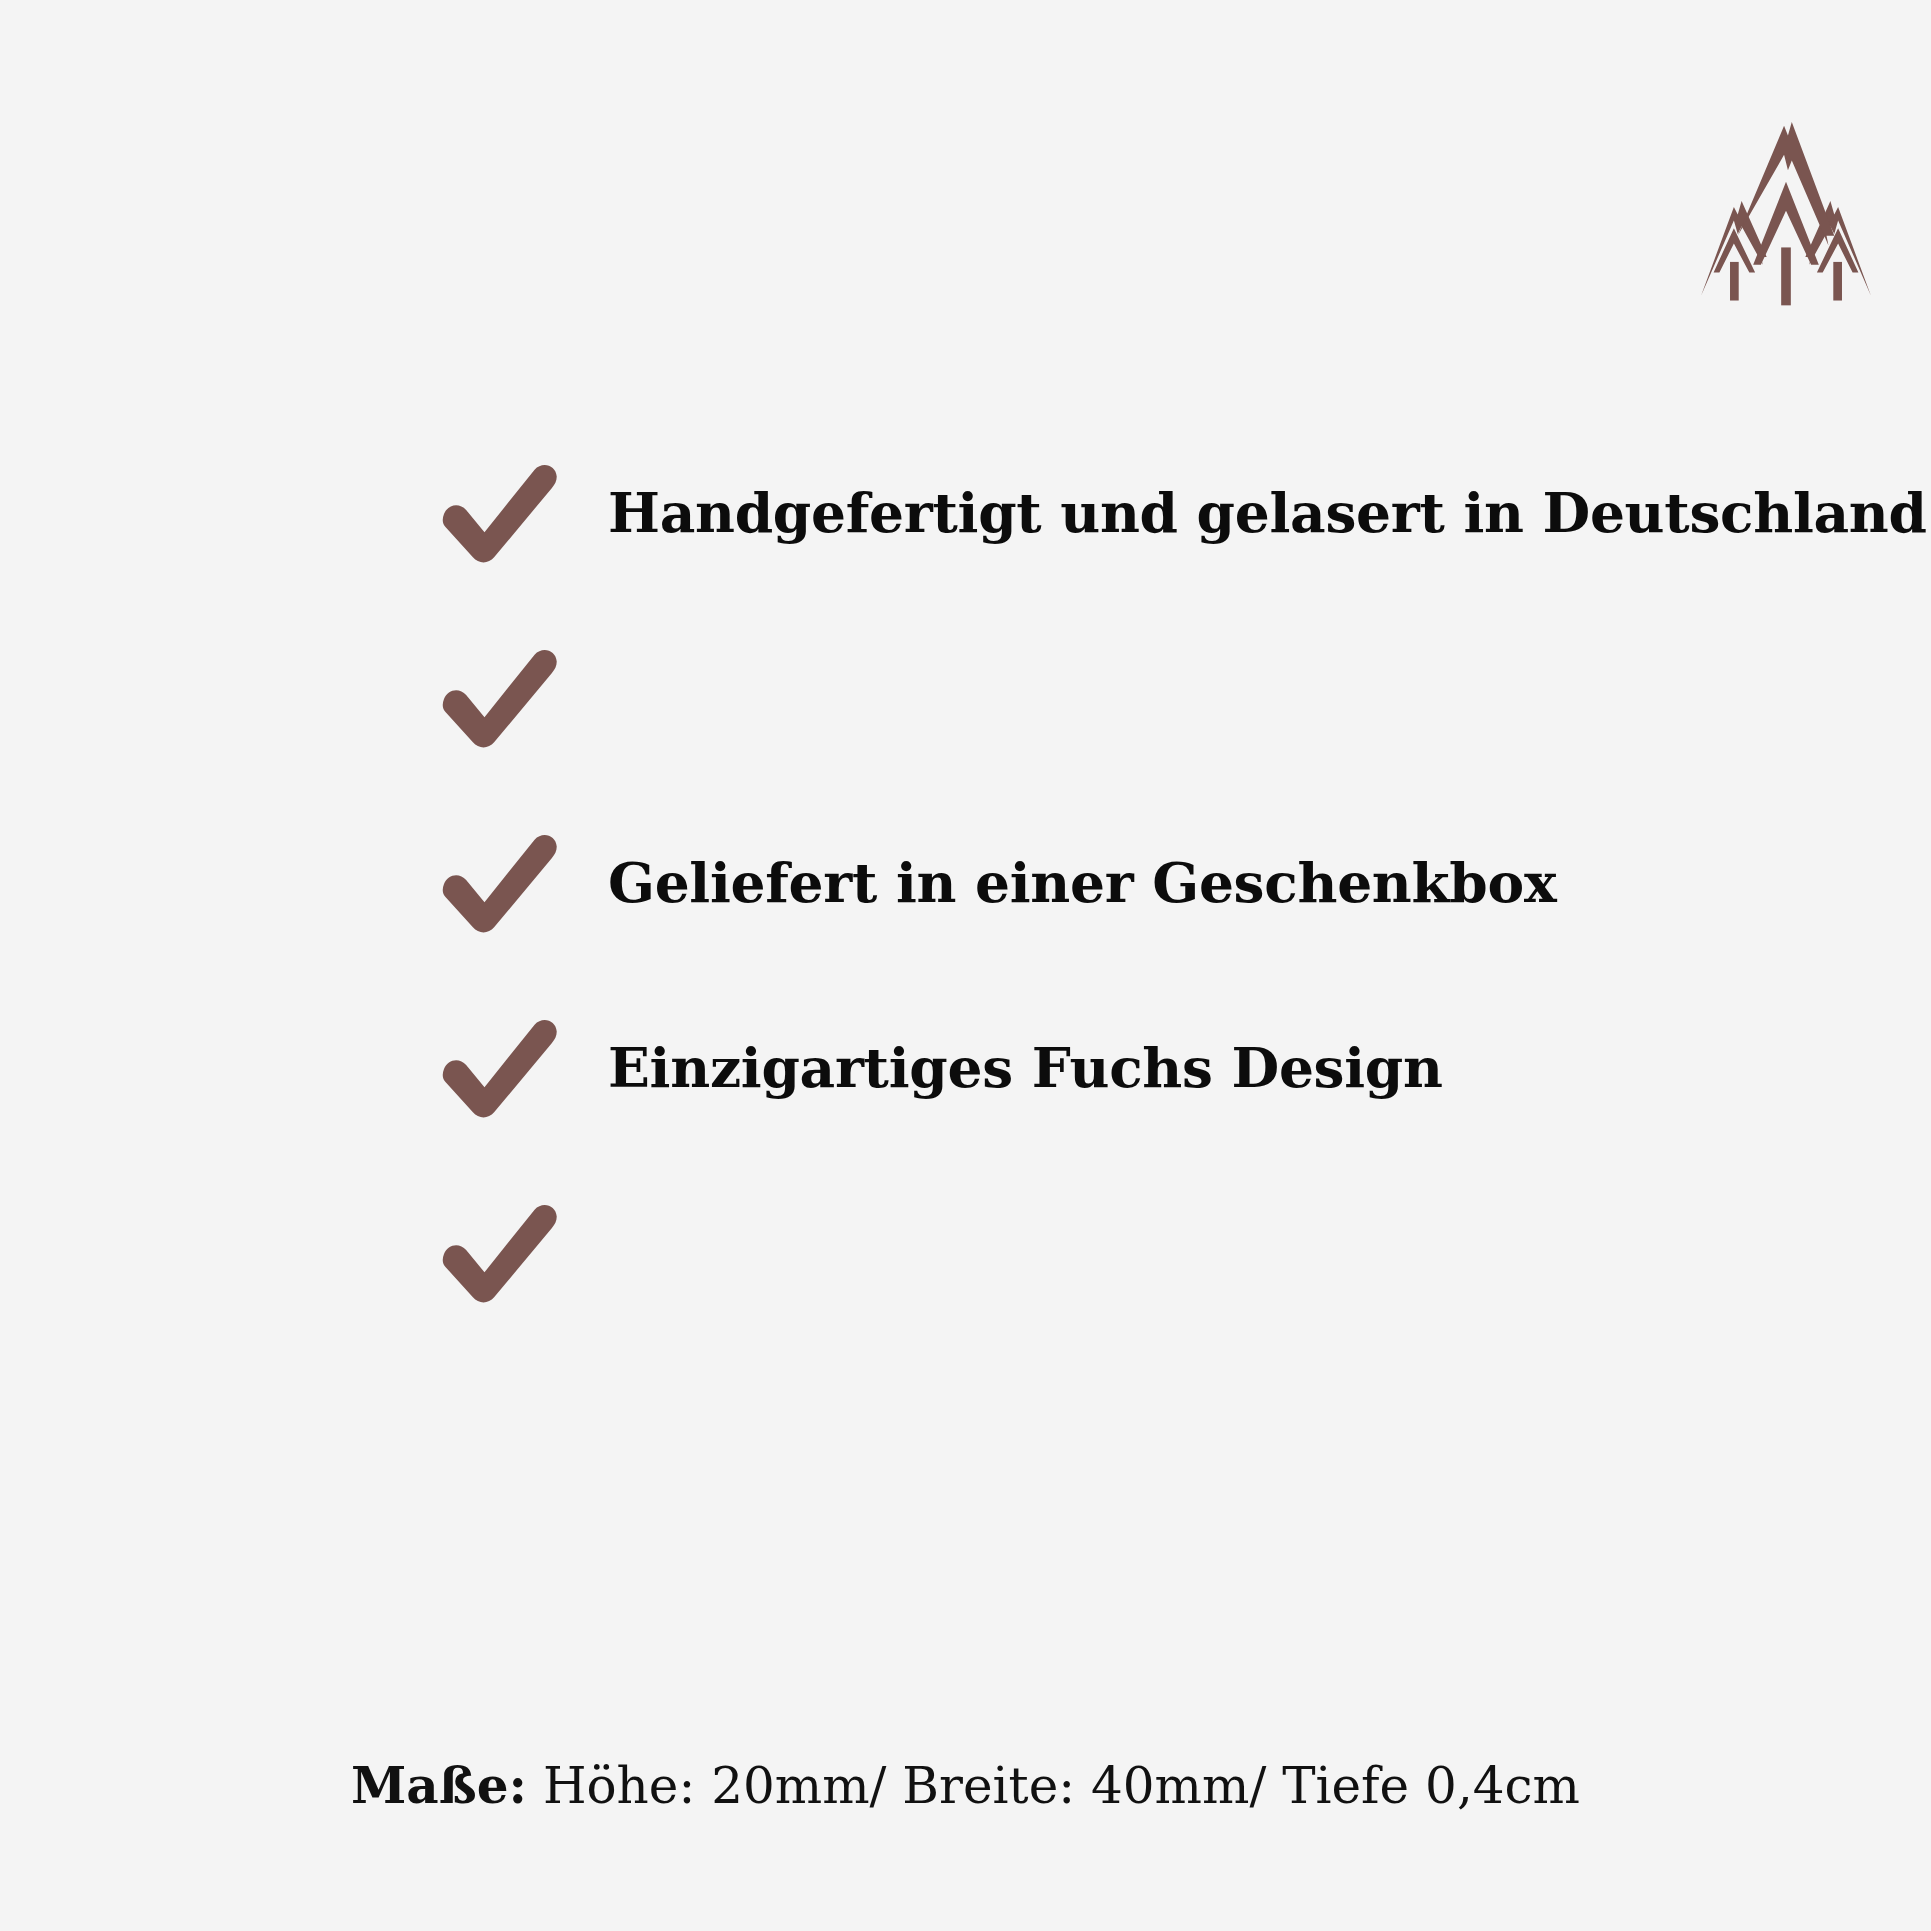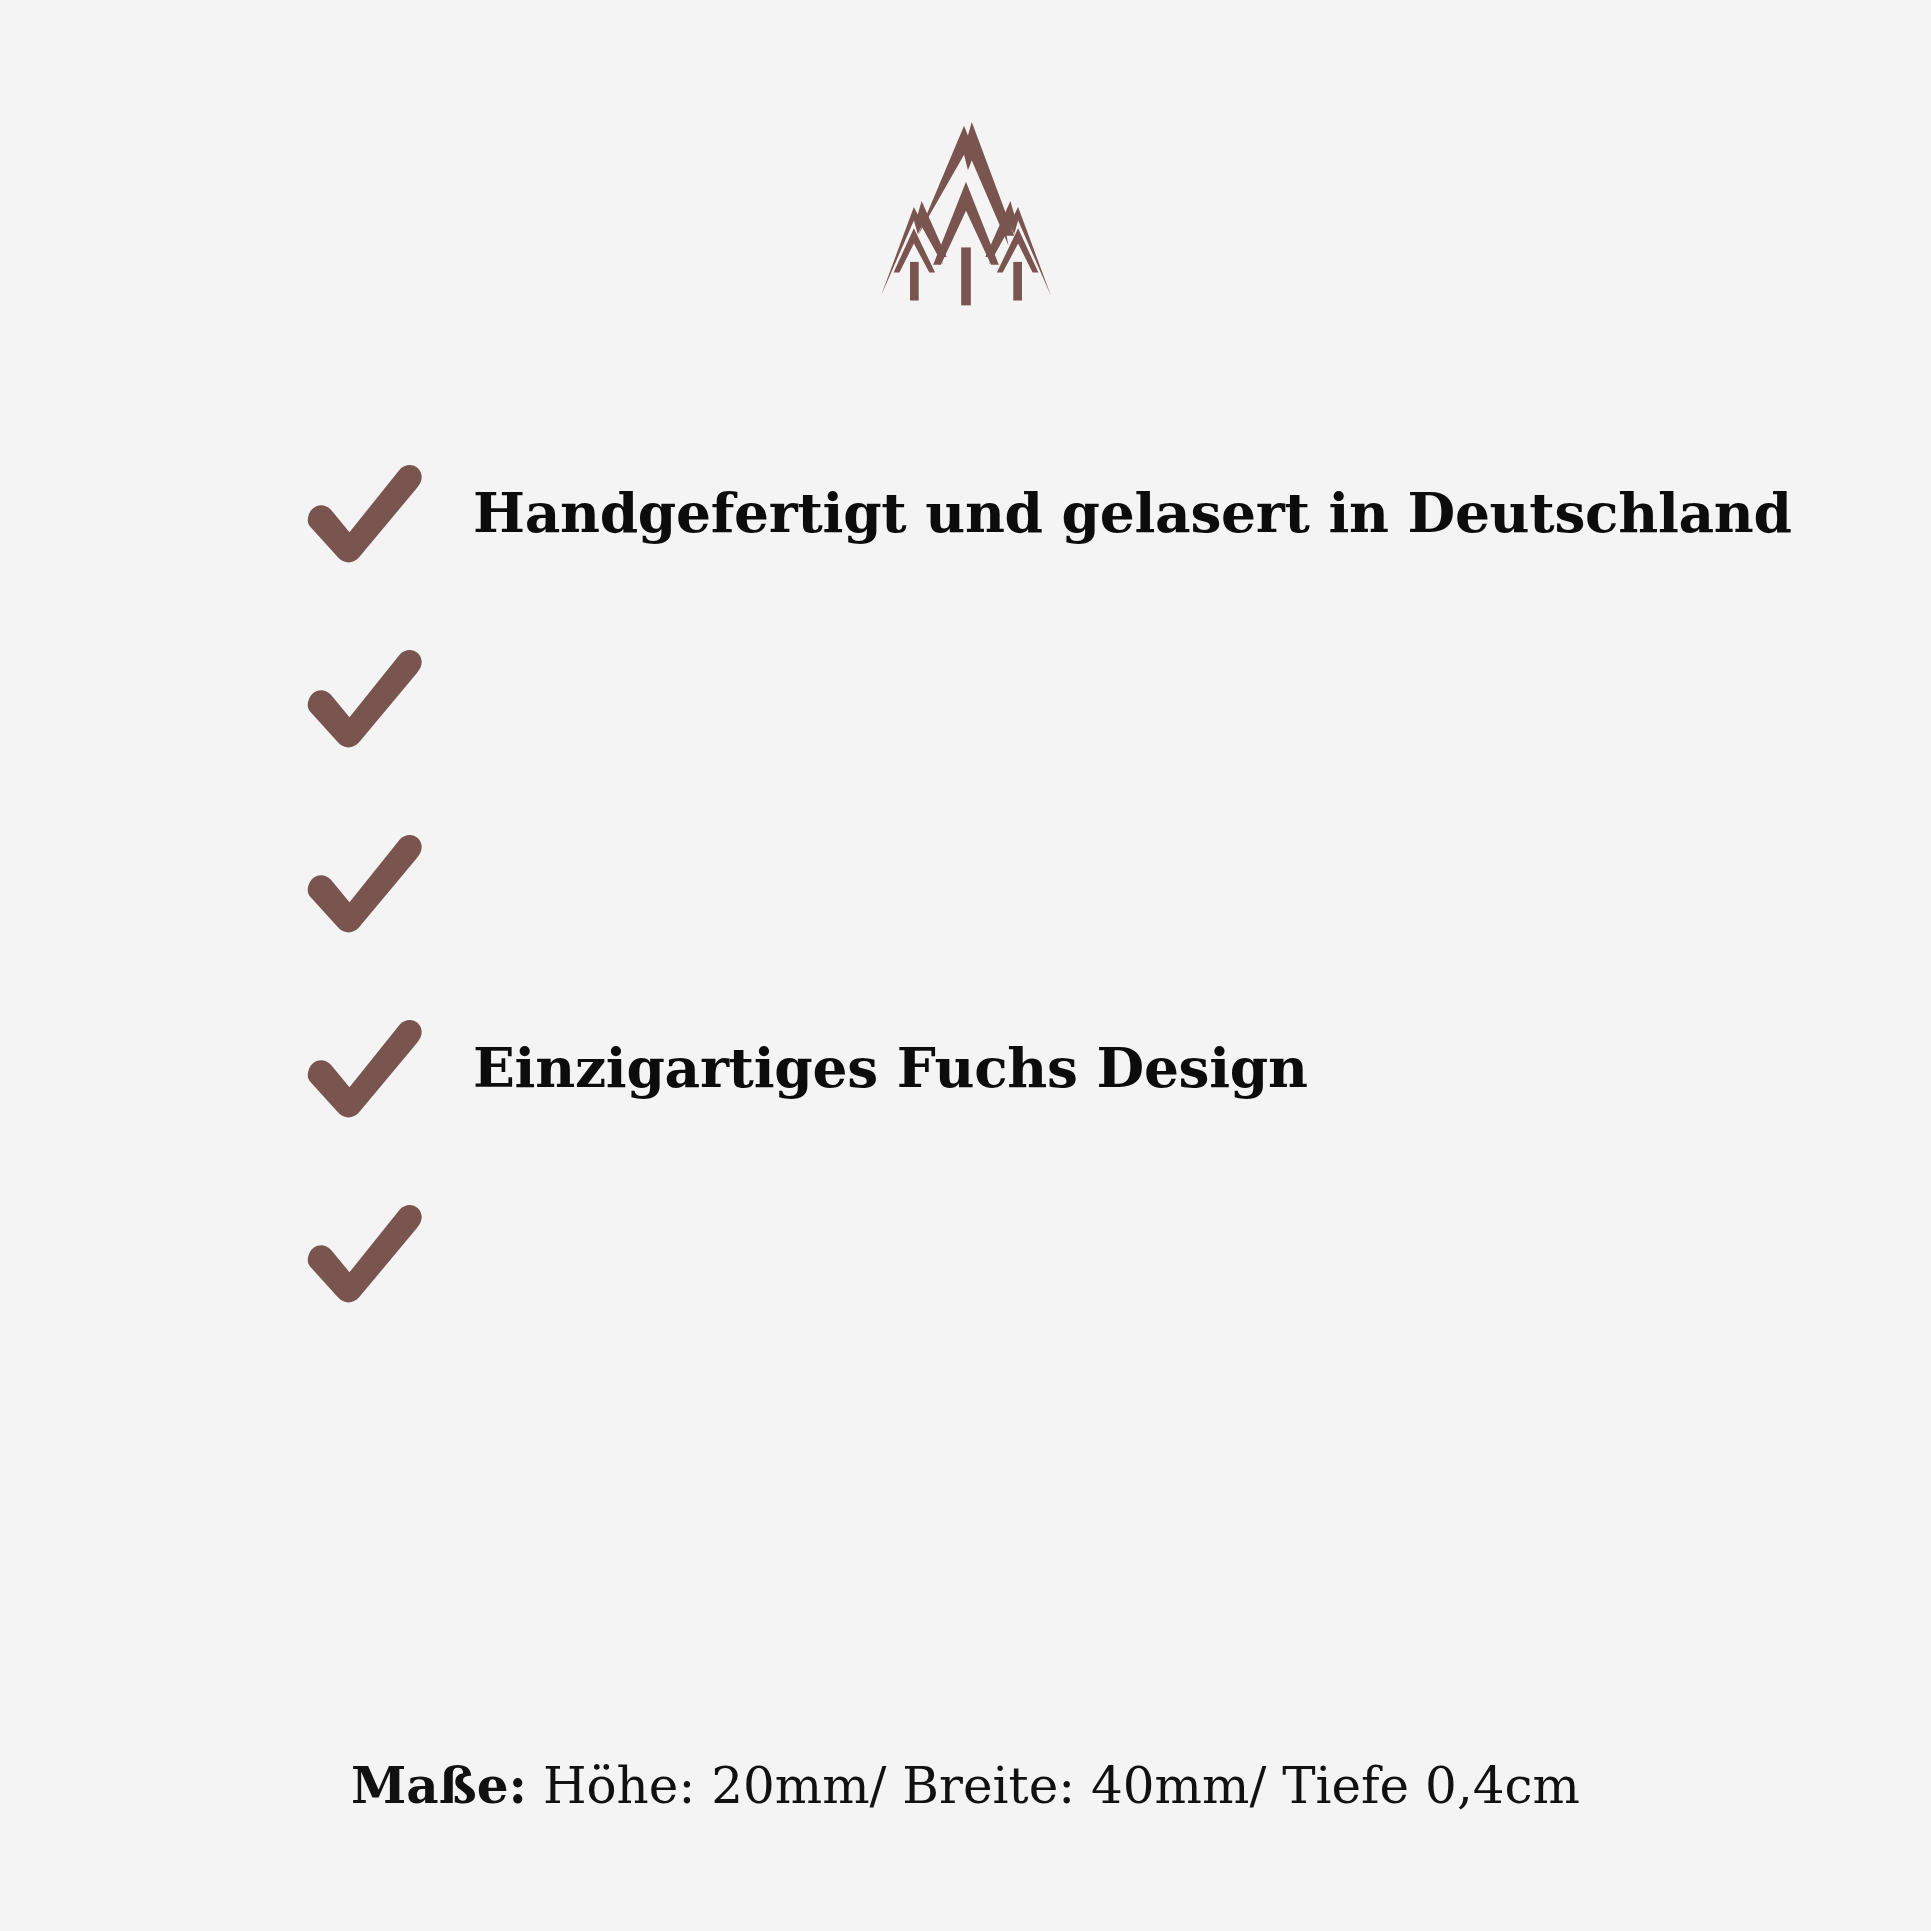--- a/index.html
+++ b/index.html
@@ -14,21 +14,21 @@
     overflow: hidden;
   }
   .page {
     position: relative;
     width: 1931px;
     height: 1931px;
     background: #f4f4f4;
     box-sizing: border-box;
     display: flex;
     flex-direction: column;
-    align-items: center;
+    align-items: flex-end;
   }
 
   
   .logo-wrap {
     margin-top: 93px;
     width: 290px;
     height: 222px;
     display: flex;
     align-items: center;
     justify-content: center;
@@ -126,20 +126,21 @@
     <div class="feature-row">
       <svg class="check-icon" viewBox="0 0 130 110" xmlns="http://www.w3.org/2000/svg">
         <path d="M10 56 C14 46 26 44 33 52 L52 75 L104 10 C112 1 126 5 127 17 C127 22 125 25 122 29 L62 101 C56 108 46 108 40 101 L12 70 C8 66 8 61 10 56 Z" fill="#7a5550"></path>
       </svg>
     </div>
 
     <div class="feature-row">
       <svg class="check-icon" viewBox="0 0 130 110" xmlns="http://www.w3.org/2000/svg">
         <path d="M10 56 C14 46 26 44 33 52 L52 75 L104 10 C112 1 126 5 127 17 C127 22 125 25 122 29 L62 101 C56 108 46 108 40 101 L12 70 C8 66 8 61 10 56 Z" fill="#7a5550"></path>
       </svg>
+      <span class="feature-label">Geliefert in einer Geschenkbox</span>
     </div>
 
     <div class="feature-row">
       <svg class="check-icon" viewBox="0 0 130 110" xmlns="http://www.w3.org/2000/svg">
         <path d="M10 56 C14 46 26 44 33 52 L52 75 L104 10 C112 1 126 5 127 17 C127 22 125 25 122 29 L62 101 C56 108 46 108 40 101 L12 70 C8 66 8 61 10 56 Z" fill="#7a5550"></path>
       </svg>
       <span class="feature-label">Einzigartiges Fuchs Design</span>
     </div>
 
     <div class="feature-row">

